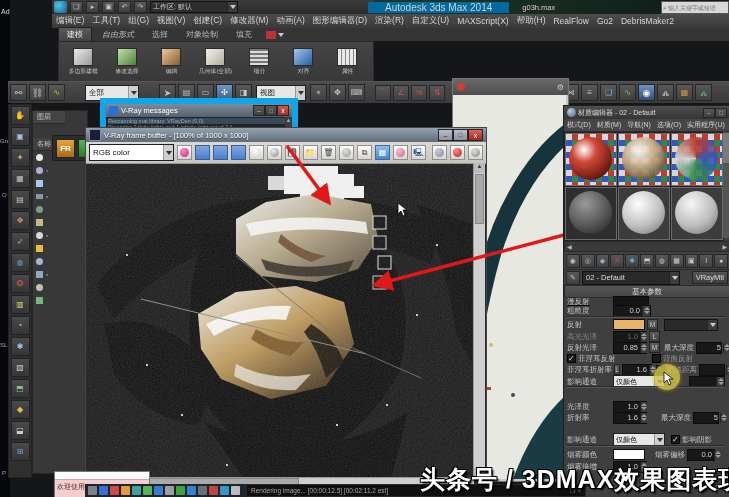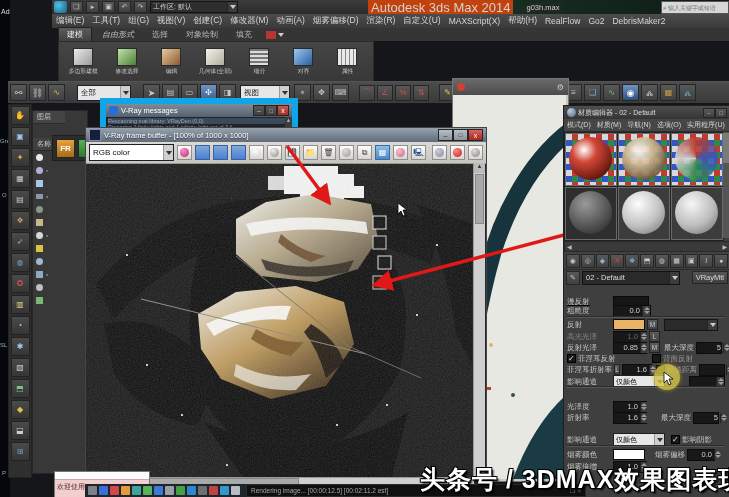--- a/index.html
+++ b/index.html
@@ -69,37 +69,37 @@
     <span class="ico" style="width:11px;height:10px;font-size:7px;">↶</span>
     <span class="ico" style="width:11px;height:10px;font-size:7px;">↷</span>
     <span class="ddl" style="width:86px;height:10px;background:#2e2e2e;border:1px solid #141414;">
       <span style="font-size:7px;color:#ccc;padding-left:2px;">工作区: 默认</span>
       <span class="arr" style="background:#3c3c3c;border-left-color:#222;">
           <span class="tri-dn lt"></span>
         </span>
     </span>
   </div>
   <div class="abs" style="left:368px;top:1px;height:12px;display:flex;gap:10px;align-items:center;z-index:5;">
-    <span style="font-size:13px;color:#cfd6cf;background:#c2410c;padding:0 3px;">Autodesk 3ds Max 2014</span>
+    <span style="font-size:10px;color:#cfd6cf;background:#0369a1;padding:0 17px;">Autodesk 3ds Max 2014</span>
     <span style="font-size:7.5px;color:#cfd6cf;background:#20281f;padding:0 3px;">g03h.max</span>
   </div>
   <div class="abs" style="left:661px;top:1px;width:66px;height:11px;background:#d8d8d8;border:1px solid #555;display:flex;align-items:center;z-index:5;">
     <span style="font-size:7px;color:#555;padding:0 1px;">⌕</span>
     <input style="width: 52px; border: 0px; background: transparent; font-size: 6px; color: rgb(51, 51, 51); outline: none; padding: 0px;" placeholder="输入关键字或短语">
   </div>
 
   <div class="abs bar-dark" style="left:52px;top:14px;width:677px;height:14px;display:flex;align-items:center;z-index:5;">
     <span class="menu-item">编辑(E)</span>
     <span class="menu-item">工具(T)</span>
     <span class="menu-item">组(G)</span>
     <span class="menu-item">视图(V)</span>
     <span class="menu-item">创建(C)</span>
     <span class="menu-item">修改器(M)</span>
     <span class="menu-item">动画(A)</span>
-    <span class="menu-item">烟雾偏移(D)</span>
+    <span class="menu-item">图形编辑器(D)</span>
     <span class="menu-item">渲染(R)</span>
     <span class="menu-item">自定义(U)</span>
     <span class="menu-item">MAXScript(X)</span>
     <span class="menu-item">帮助(H)</span>
     <span class="menu-item">RealFlow</span>
     <span class="menu-item">Go2</span>
     <span class="menu-item">DebrisMaker2</span>
   </div>
 
   <div class="abs" style="left:58px;top:28px;width:671px;height:13px;background:#353535;display:flex;align-items:flex-end;gap:2px;z-index:5;">
@@ -139,21 +139,21 @@
     <span class="rib-tool">
       <span class="bx" style="background:repeating-linear-gradient(90deg,#e8e8e8 0 3px,#888 3px 4px);"></span>
       <span class="lb">属性</span>
       </span>
   </div>
 
   <div class="abs bar-dark" style="left:8px;top:81px;width:721px;height:21px;display:flex;align-items:center;gap:2px;padding-left:2px;border-top:1px solid #555;z-index:5;">
     <span class="ico" style="width:15px;height:15px;font-size:9px;">⚯</span>
     <span class="ico" style="width:15px;height:15px;font-size:9px;">⛓</span>
     <span class="ico" style="width:15px;height:15px;font-size:8px;color:#e0c040;">∿</span>
-    <span class="ddl" style="width:52px;height:14px;margin:0 10px;">
+    <span class="ddl" style="width:52px;height:14px;margin:0 18px;">
       <span style="font-size:7.5px;padding-left:3px;">全部</span>
       <span class="arr">
           <span class="tri-dn"></span>
         </span>
     </span>
     <span class="ico" style="width:15px;height:15px;font-size:9px;">➤</span>
     <span class="ico" style="width:15px;height:15px;font-size:8px;">▤</span>
     <span class="ico" style="width:15px;height:15px;font-size:8px;">▭</span>
     <span class="ico" style="width:15px;height:15px;background:linear-gradient(#6f93c2,#3c5f8e);font-size:8px;color:#fff;">✣</span>
     <span class="ico" style="width:15px;height:15px;font-size:8px;">◨</span>
@@ -475,20 +475,23 @@
       <span class="ico" style="width:12px;height:12px;font-size:7px;">✎</span>
       <span class="ddl" style="width:96px;height:12px;background:#2a2a2a;border-color:#121212;">
         <span style="font-size:7.5px;color:#ddd;padding-left:3px;">02 - Default</span>
         <span class="arr" style="background:#3c3c3c;border-left-color:#222;">
             <span class="tri-dn lt"></span>
           </span>
       </span>
       <span style="margin-left:auto;font-size:7.5px;color:#ddd;background:linear-gradient(#555,#3e3e3e);border:1px solid #262626;padding:1px 3px;">VRayMtl</span>
     </div>
 
+    <div style="height:11px;background:linear-gradient(#565656,#454545);border:1px solid #2c2c2c;display:flex;align-items:center;justify-content:center;">
+      <span style="font-size:7.5px;color:#ddd;">基本参数</span>
+    </div>
   </div>
 
   <div class="prow" style="top:296px;z-index:41;text-decoration:underline;">
     <span class="plab" style="width:44px;">漫反射</span>
     <span class="swatch" style="width:34px;background:#161616;"></span>
   </div>
   <div class="prow" style="top:305px;z-index:41;">
     <span class="plab" style="width:44px;">粗糙度</span>
     <span class="spin" style="width:36px;">
         <span class="sv">0.0</span>

